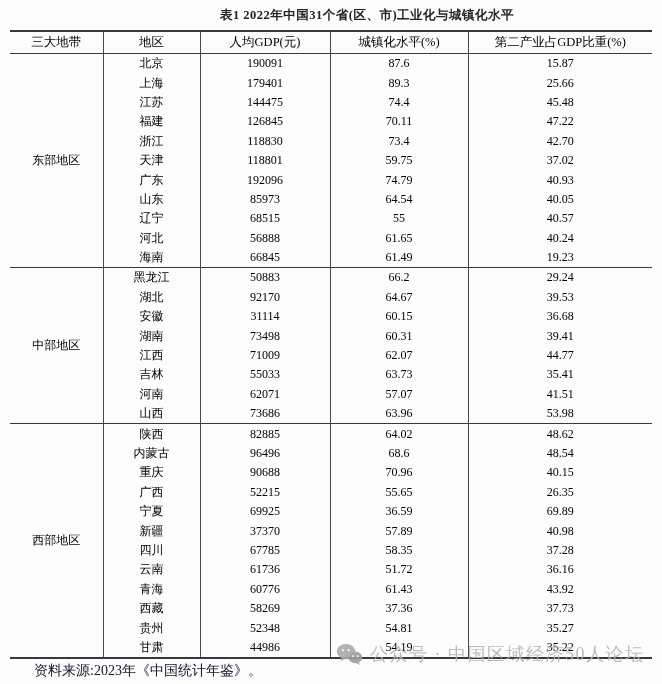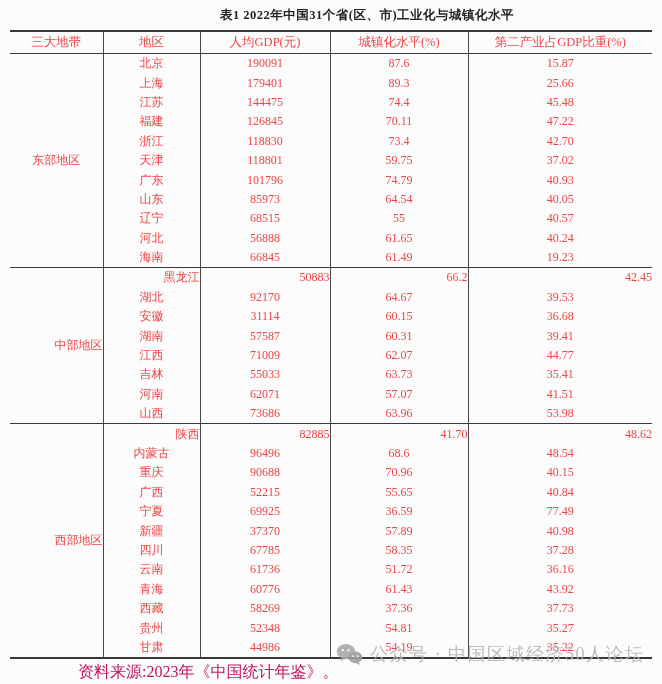--- a/index.html
+++ b/index.html
@@ -28,48 +28,47 @@
   table.tbl {
     position: absolute;
     left: 10px;
     top: 30px;
     width: 642px;
     border-collapse: collapse;
     table-layout: fixed;
     border-top: 2px solid #39393d;
     border-bottom: 2px solid #39393d;
     font-size: 12px;
-    color: #ef4444;
+    color: #000000;
   }
   table.tbl th, table.tbl td {
     padding: 0;
     text-align: center;
     vertical-align: middle;
     overflow: hidden;
     white-space: nowrap;
   }
   table.tbl th {
     font-weight: normal;
     font-size: 12.5px;
     height: 21px;
     border-bottom: 1px solid #39393d;
   }
   table.tbl th:not(:last-child),
   table.tbl td:not(:last-child) {
     border-right: 1px solid #45454a;
   }
   table.tbl tbody td { height: 19.4px; }
-  table.tbl tr.zone-start td { border-top: 1.5px solid #39393d; text-align: right; }
+  table.tbl tr.zone-start td { border-top: 1.5px solid #39393d; }
   .source {
     position: absolute;
     left: 34px;
     top: 662px;
-    font-size: 16px;
-    color: #be185d;
-    margin-left: 44px;
+    font-size: 14px;
+    color: #0f172a;
   }
   .watermark {
     position: absolute;
     left: 336px;
     top: 642px;
     display: flex;
     align-items: center;
     gap: 7px;
     color: #b5b5b5;
     font-size: 18px;
@@ -137,21 +136,21 @@
           <td>42.70</td>
         </tr>
         <tr>
           <td>天津</td>
           <td>118801</td>
           <td>59.75</td>
           <td>37.02</td>
         </tr>
         <tr>
           <td>广东</td>
-          <td>101796</td>
+          <td>192096</td>
           <td>74.79</td>
           <td>40.93</td>
         </tr>
         <tr>
           <td>山东</td>
           <td>85973</td>
           <td>64.54</td>
           <td>40.05</td>
         </tr>
         <tr>
@@ -170,37 +169,37 @@
           <td>海南</td>
           <td>66845</td>
           <td>61.49</td>
           <td>19.23</td>
         </tr>
         <tr class="zone-start">
           <td rowspan="8">中部地区</td>
           <td>黑龙江</td>
           <td>50883</td>
           <td>66.2</td>
-          <td>42.45</td>
+          <td>29.24</td>
         </tr>
         <tr>
           <td>湖北</td>
           <td>92170</td>
           <td>64.67</td>
           <td>39.53</td>
         </tr>
         <tr>
           <td>安徽</td>
           <td>31114</td>
           <td>60.15</td>
           <td>36.68</td>
         </tr>
         <tr>
           <td>湖南</td>
-          <td>57587</td>
+          <td>73498</td>
           <td>60.31</td>
           <td>39.41</td>
         </tr>
         <tr>
           <td>江西</td>
           <td>71009</td>
           <td>62.07</td>
           <td>44.77</td>
         </tr>
         <tr>
@@ -218,46 +217,46 @@
         <tr>
           <td>山西</td>
           <td>73686</td>
           <td>63.96</td>
           <td>53.98</td>
         </tr>
         <tr class="zone-start">
           <td rowspan="12">西部地区</td>
           <td>陕西</td>
           <td>82885</td>
-          <td>41.70</td>
+          <td>64.02</td>
           <td>48.62</td>
         </tr>
         <tr>
           <td>内蒙古</td>
           <td>96496</td>
           <td>68.6</td>
           <td>48.54</td>
         </tr>
         <tr>
           <td>重庆</td>
           <td>90688</td>
           <td>70.96</td>
           <td>40.15</td>
         </tr>
         <tr>
           <td>广西</td>
           <td>52215</td>
           <td>55.65</td>
-          <td>40.84</td>
+          <td>26.35</td>
         </tr>
         <tr>
           <td>宁夏</td>
           <td>69925</td>
           <td>36.59</td>
-          <td>77.49</td>
+          <td>69.89</td>
         </tr>
         <tr>
           <td>新疆</td>
           <td>37370</td>
           <td>57.89</td>
           <td>40.98</td>
         </tr>
         <tr>
           <td>四川</td>
           <td>67785</td>

